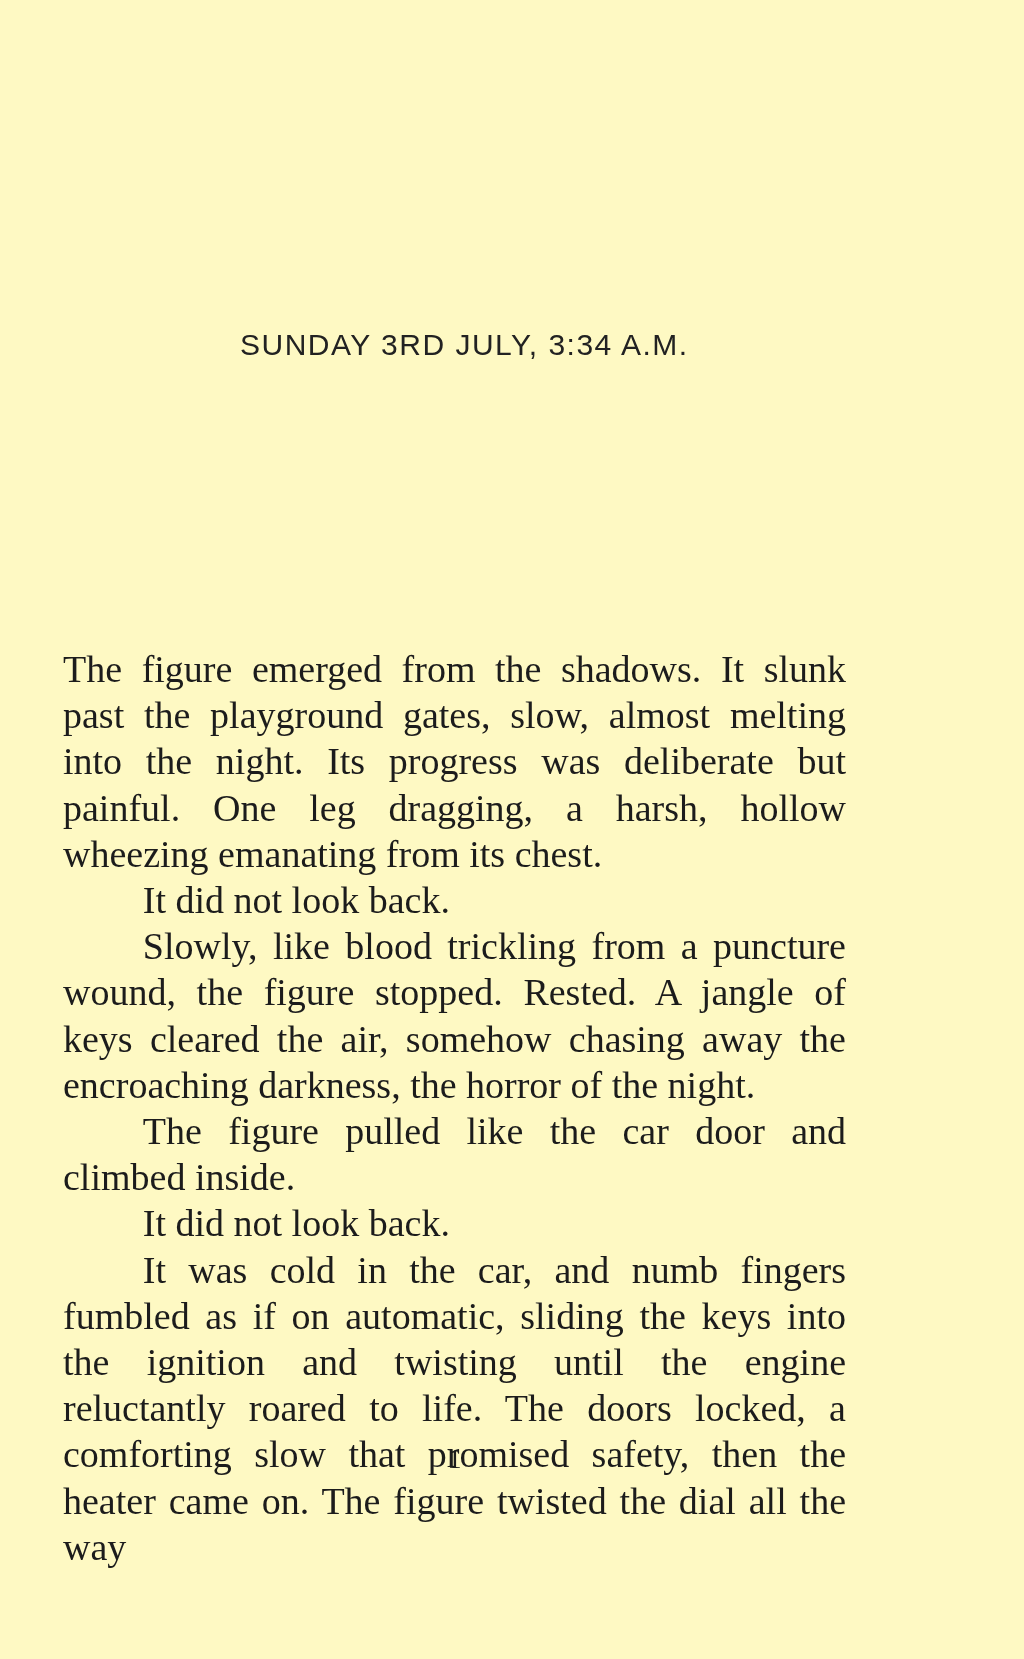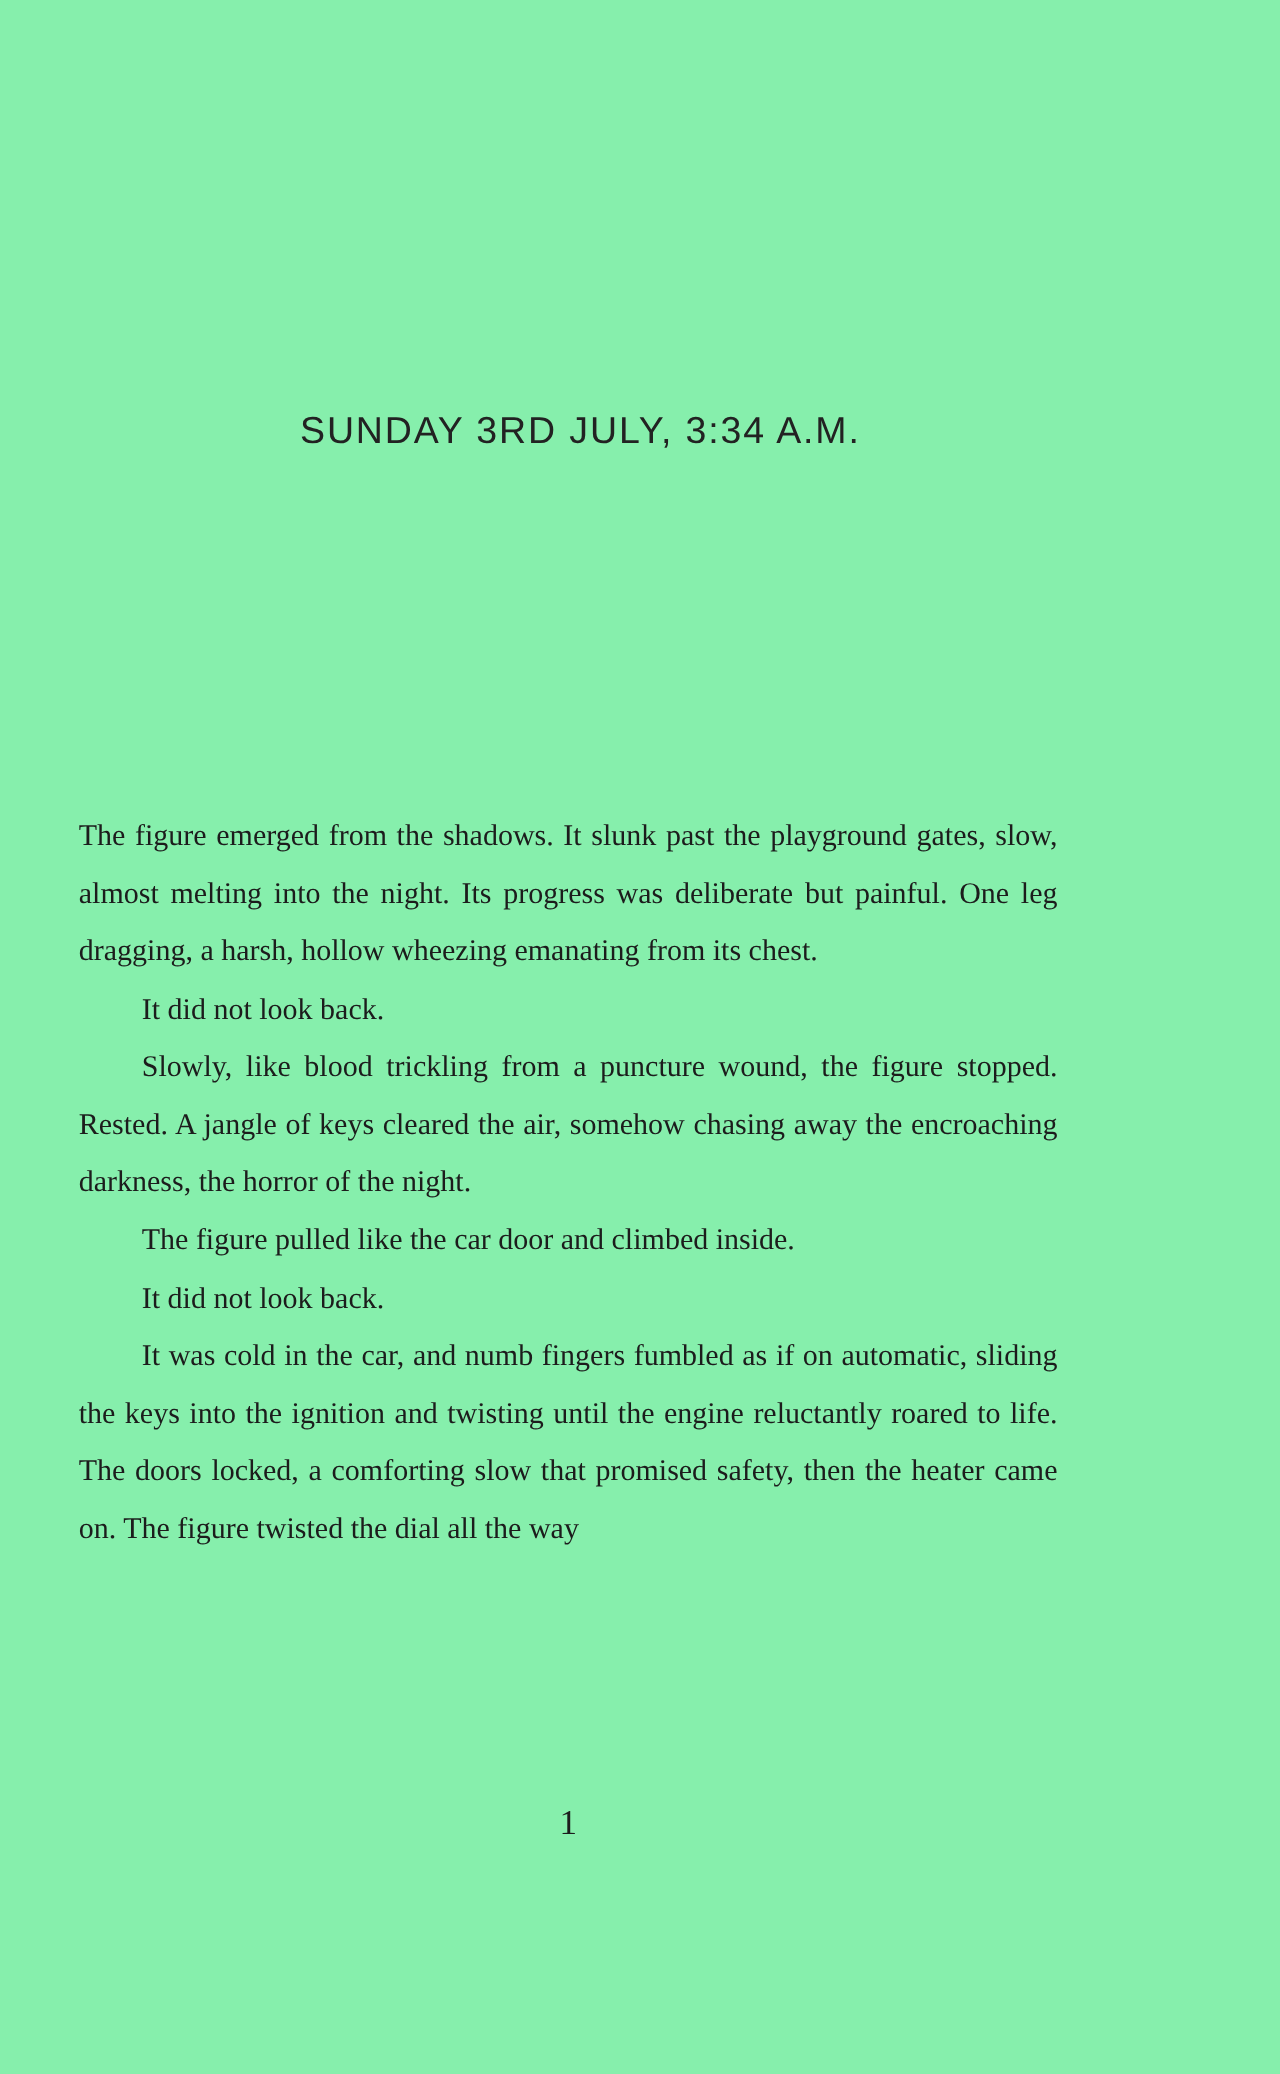--- a/index.html
+++ b/index.html
@@ -4,42 +4,42 @@
 <style>
   html, body {
     margin: 0;
     padding: 0;
     background: #ffffff;
   }
   .page {
     position: relative;
     width: 1024px;
     height: 1659px;
-    background: #86efac;
+    background: #fef9c3;
     overflow: hidden;
     font-family: "Liberation Serif", serif;
     color: #1e1e1e;
   }
   .chapter-heading {
     position: absolute;
     left: 240px;
     top: 328px;
     font-family: "Liberation Sans", sans-serif;
     font-size: 30px;
     font-weight: 400;
     letter-spacing: 1.5px;
     color: #222222;
     white-space: nowrap;
   }
   .body-text {
     position: absolute;
     left: 63px;
     top: 646px;
     width: 783px;
-    font-size: 24px;
+    font-size: 38px;
     line-height: 46.2px;
     text-align: justify;
     color: #1c1c1c;
   }
   .body-text p {
     margin: 0;
     padding: 0;
     text-indent: 2.1em;
   }
   .body-text p.first-paragraph {

